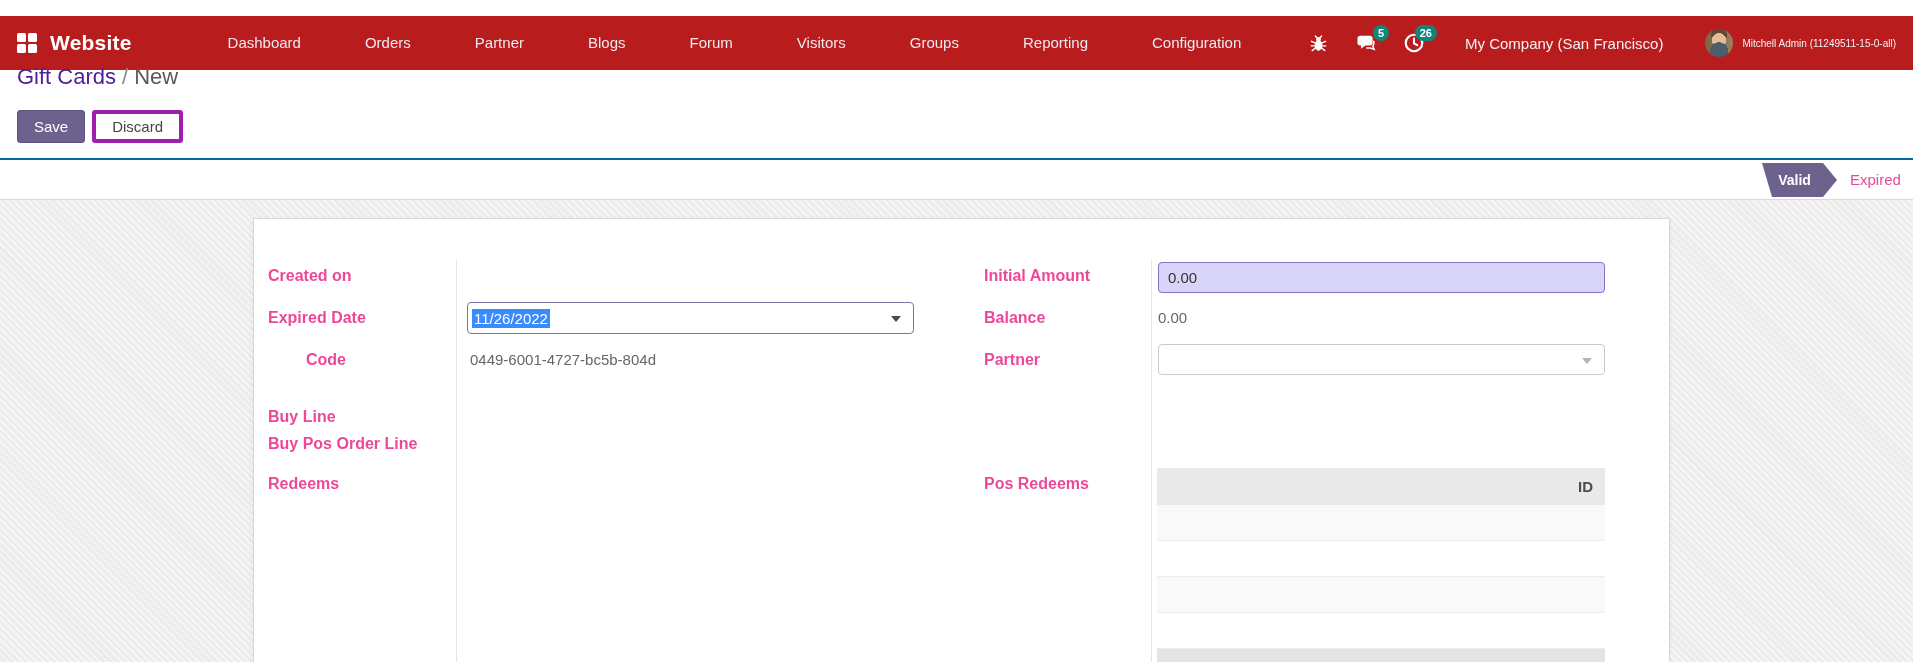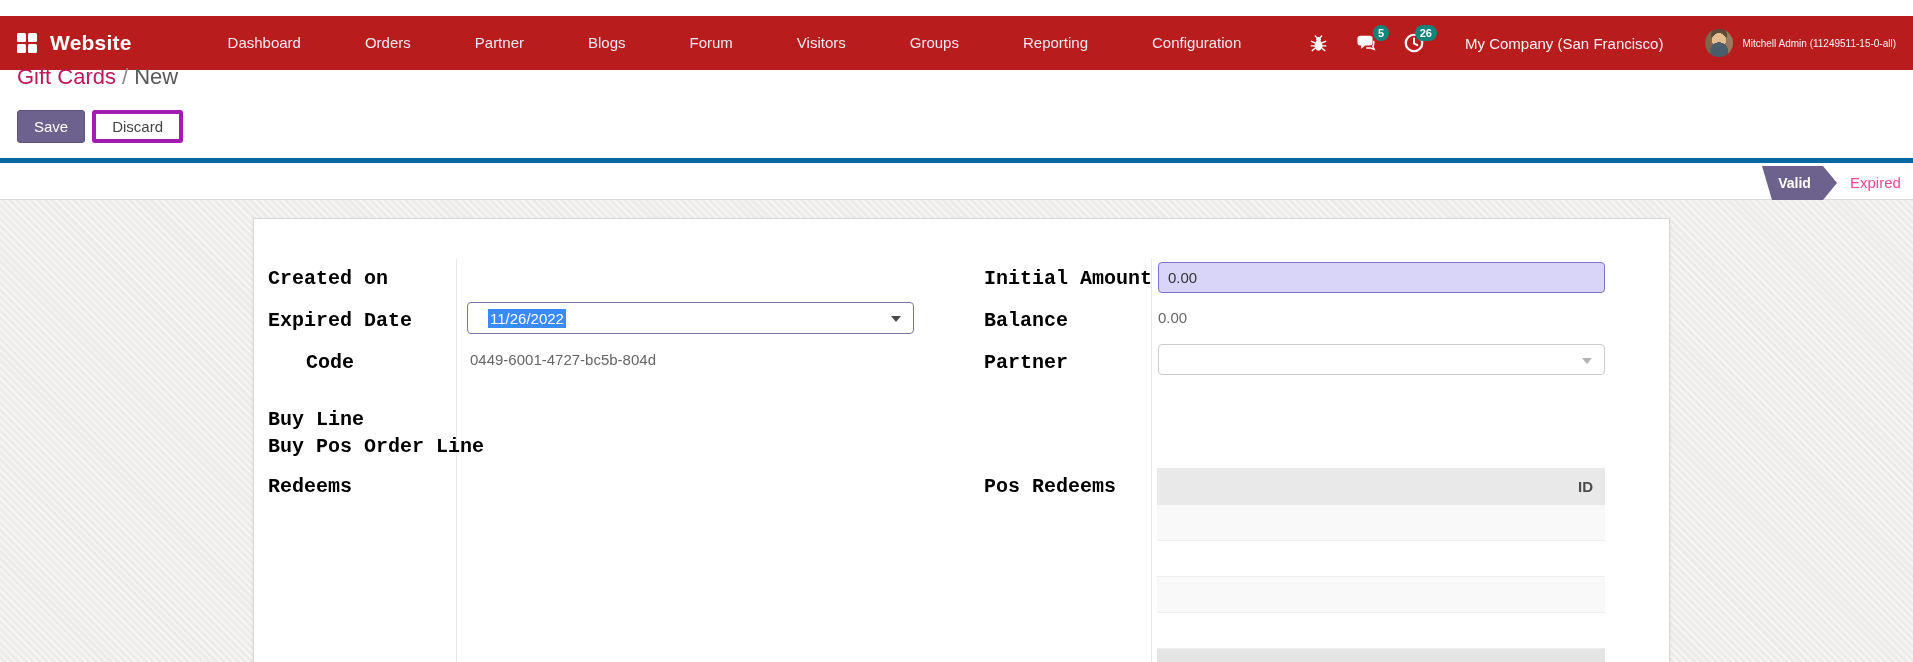--- a/index.html
+++ b/index.html
@@ -39,34 +39,34 @@
     background:
       radial-gradient(circle at 50% 80%, #4a5e6b 0 34%, transparent 35%),
       radial-gradient(circle at 50% 40%, #e6bd93 0 32%, transparent 33%),
       radial-gradient(circle at 50% 22%, #5d4a38 0 30%, transparent 31%),
       linear-gradient(90deg, #7a6347, #96805f);
   }
   .user-name { margin-left: 9px; font-size: 10px; color: #f4f2f9; white-space: nowrap; }
 
   
   .breadcrumb { position: absolute; left: 17px; top: 64px; font-size: 22px; }
-  .bc-link { color: #be185d; cursor: pointer; }
+  .bc-link { color: #4c1d95; cursor: pointer; }
   .bc-sep { color: #8a8a8a; padding: 0 6px; }
   .bc-current { color: #595959; }
 
   .actions { position: absolute; left: 17px; top: 110px; display: flex; gap: 7px; }
   .btn { font-size: 15px; height: 33px; padding: 12px 16px; border-radius: 3px; cursor: pointer;
     display: inline-flex; align-items: center; }
   .btn-primary { background: #6d618e; border: 1px solid #5e5380; color: #fff; }
   .btn-secondary { background: #fff; border: 4px solid #a21caf; color: #444; text-align: center; }
 
   
   .statusbar {
     position: absolute; left: 0; top: 158px; width: 100%; height: 42px;
-    background: #fff; border-top: 5px solid #0369a1; border-bottom: 1px solid #d9d9d9;
+    background: #fff; border-top: 2px solid #0369a1; border-bottom: 1px solid #d9d9d9;
   }
   .state-active {
     position: absolute; left: 1762px; top: 3px; width: 75px; height: 34px;
     background: #6d618e; color: #fff; font-size: 14px; font-weight: 700;
     line-height: 34px; text-align: center; padding-right: 10px; cursor: pointer;
     clip-path: polygon(0 0, calc(100% - 14px) 0, 100% 50%, calc(100% - 14px) 100%, 10px 100%);
   }
   .state-inactive {
     position: absolute; left: 1850px; top: 0; height: 40px; line-height: 40px;
     color: #ec4899; font-size: 15px; cursor: pointer;
@@ -80,26 +80,26 @@
       rgba(255,255,255,.5) 0px, rgba(255,255,255,.5) 2px, transparent 2px, transparent 5px);
   }
   .sheet {
     position: absolute; left: 253px; top: 18px; width: 1417px; height: 480px;
     background: #fff; border: 1px solid #d8d8d8; box-shadow: 0 1px 3px rgba(0,0,0,.08);
   }
   .vline { position: absolute; top: 40px; bottom: 0; width: 1px; background: #e6e6e6; }
   .vline.left { left: 202px; }
   .vline.right { left: 897px; }
 
-  .fld-label { position: absolute; font-size: 20px; font-weight: 700; color: #000000; white-space: nowrap; font-family: Liberation Mono, monospace; }
+  .fld-label { position: absolute; font-size: 16px; font-weight: 700; color: #ec4899; white-space: nowrap; }
   .fld-value { position: absolute; font-size: 15px; color: #666; }
 
   .input-box { position: absolute; border-radius: 4px; display: flex; align-items: center; cursor: text; }
   .date-input { left: 213px; top: 83px; width: 447px; height: 32px;
-    background: #fff; border: 1px solid #7e74a3; padding-left: 20px; }
+    background: #fff; border: 1px solid #7e74a3; padding-left: 4px; }
   .sel-text { background: #3a8bfd; color: #fff; font-size: 15px; padding: 1px 2px; }
   .amount-input { left: 904px; top: 43px; width: 447px; height: 31px;
     background: #d9d5f8; border: 1px solid #7d73c8; padding-left: 9px; font-size: 15px; color: #333; }
   .partner-input { left: 904px; top: 125px; width: 447px; height: 31px;
     background: #fff; border: 1px solid #cbcbcb; cursor: pointer; }
   .caret { position: absolute; right: 12px; top: 50%; margin-top: -2px;
     width: 0; height: 0; border-left: 5px solid transparent; border-right: 5px solid transparent; }
   .caret-dark { border-top: 6px solid #4a4a4a; }
   .caret-light { border-top: 6px solid #b4b4b4; }
 

